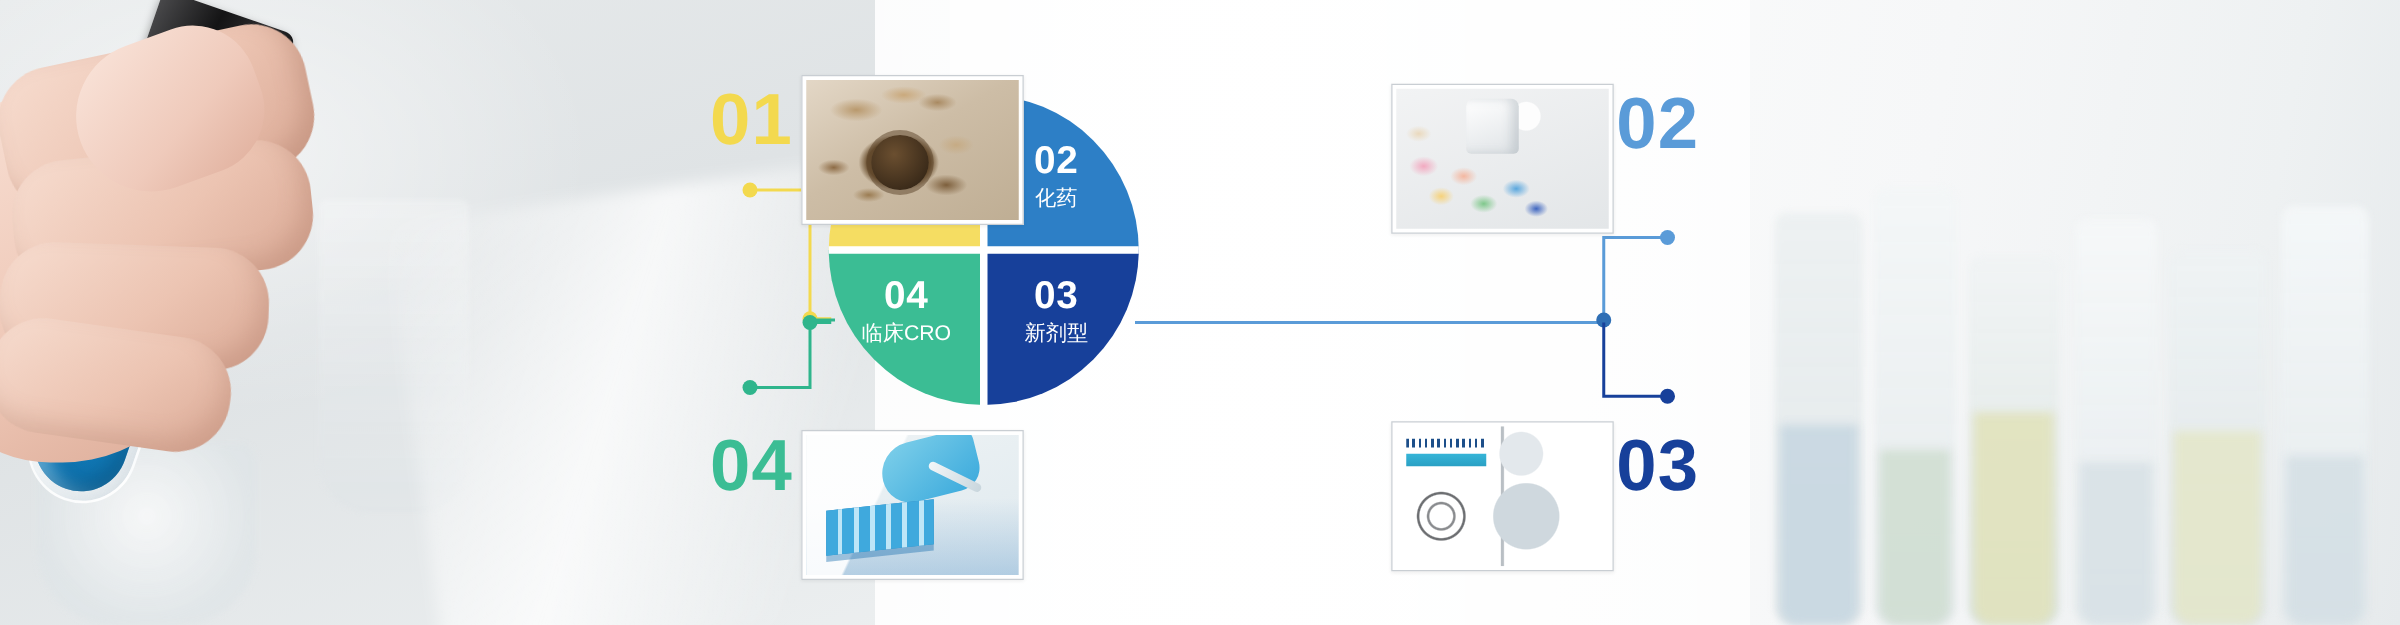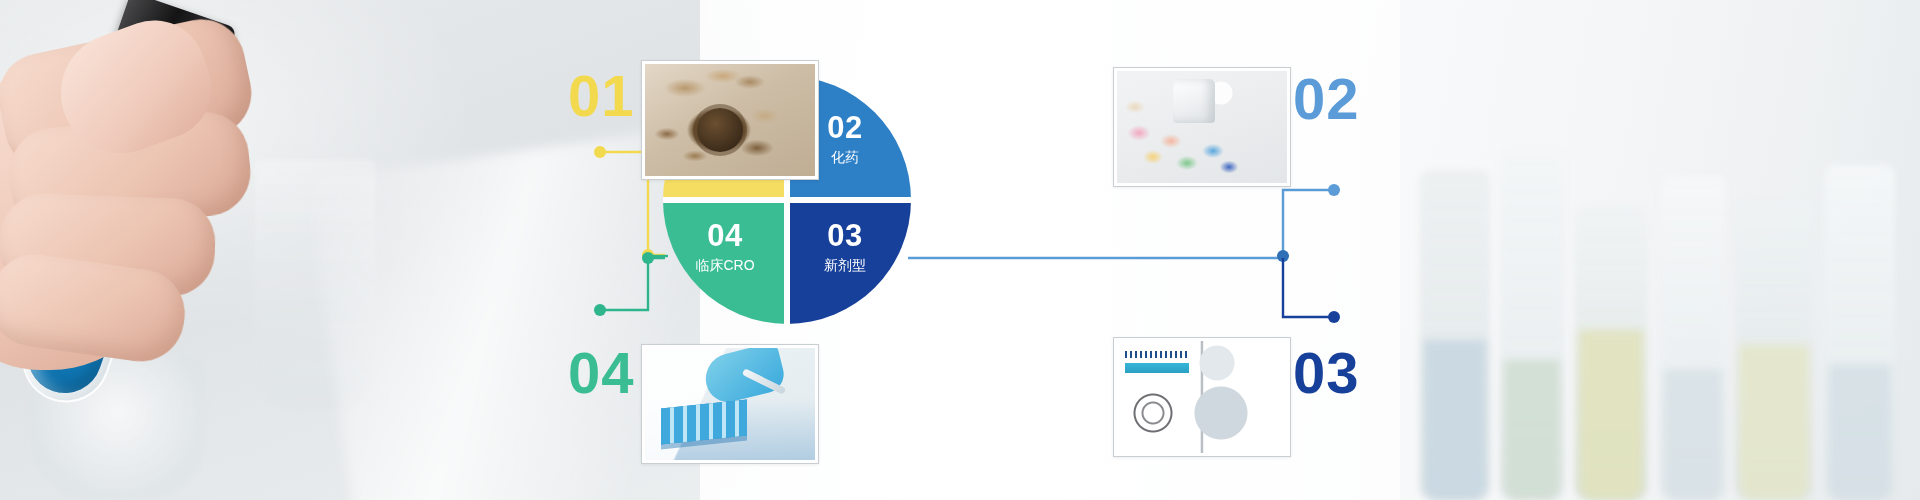--- a/index.html
+++ b/index.html
@@ -109,21 +109,21 @@
   .wheel{position:absolute;left:663px;top:76px;width:248px;height:248px;}
   .quad{position:absolute;width:124px;height:124px;}
   .q-tl{left:0;top:0;background:#f5dd62;border-radius:124px 0 0 0;}
   .q-tr{left:124px;top:0;background:#2d7fc6;border-radius:0 124px 0 0;}
   .q-bl{left:0;top:124px;background:#3bbd94;border-radius:0 0 0 124px;}
   .q-br{left:124px;top:124px;background:#17409a;border-radius:0 0 124px 0;}
   .quad-label{
     position:absolute;color:#ffffff;text-align:center;line-height:1.05;
   }
   .quad-num{font-size:31px;font-weight:700;letter-spacing:.5px;}
-  .quad-txt{font-size:14px;margin-top:5px;}
+  .quad-txt{font-size:17px;margin-top:5px;}
   .lbl-tl{left:10px;top:36px;width:104px;}
   .lbl-tr{left:130px;top:36px;width:104px;}
   .lbl-bl{left:8px;top:144px;width:108px;}
   .lbl-br{left:130px;top:144px;width:104px;}
   .wheel-gap-v{position:absolute;left:121px;top:0;width:6px;height:248px;background:#ffffff;}
   .wheel-gap-h{position:absolute;left:0;top:121px;width:248px;height:6px;background:#ffffff;}
 
   
   svg.links{position:absolute;left:0;top:0;width:1920px;height:500px;overflow:visible;}
 

